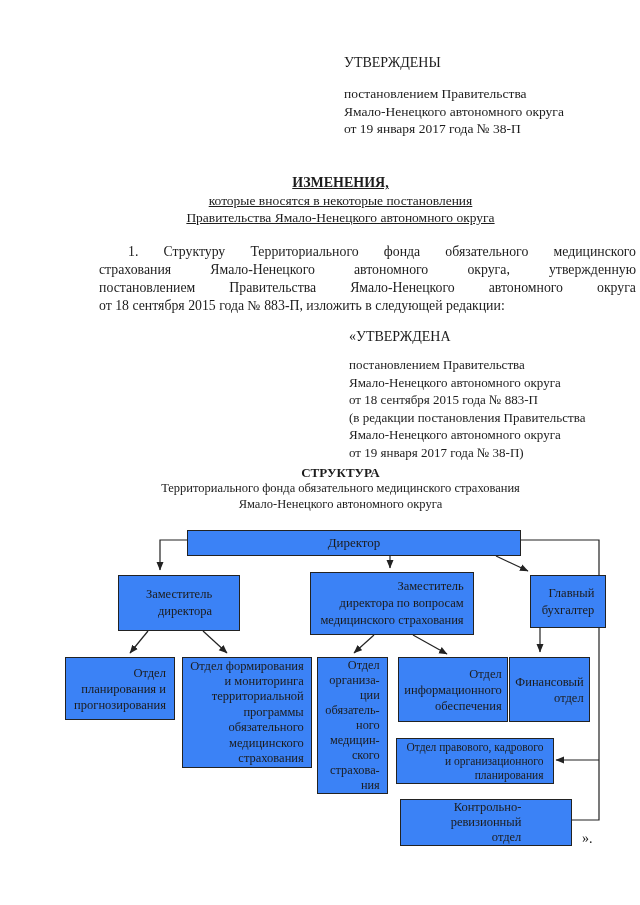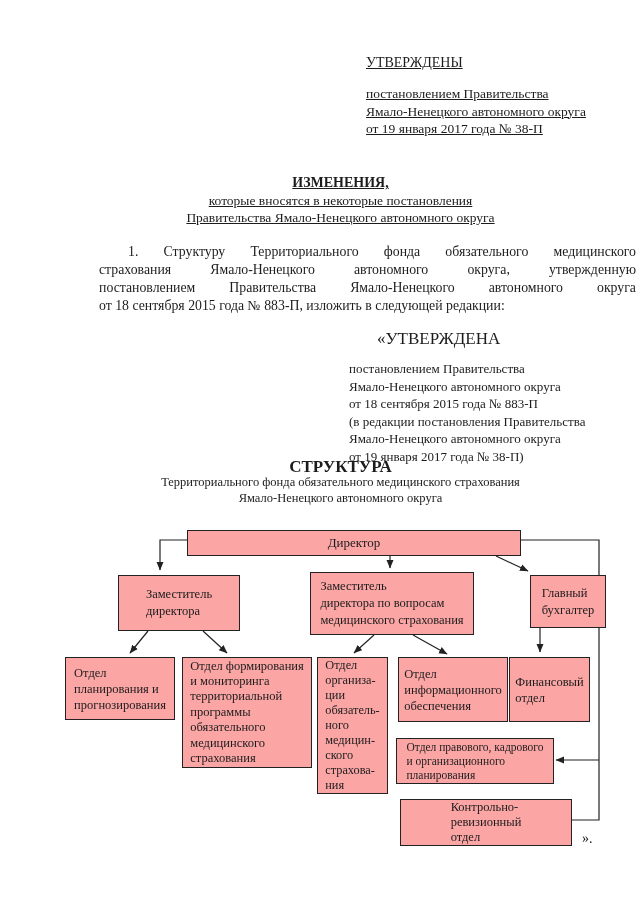--- a/index.html
+++ b/index.html
@@ -21,35 +21,35 @@
   .doc-title { left:72px; top:174px; width:537px; text-align:center;text-decoration:underline; }
   .doc-title .t1 { font-size:14px; font-weight:bold; line-height:18px; }
   .doc-title .t2 { font-size:13.5px; line-height:17px; }
 
   
   .para { left:72px; top:243px; width:537px; font-size:13.8px; line-height:18px;margin-left:27px; }
   .para .jline { text-align:justify; text-align-last:justify; }
   .para .indent { text-indent:29px; }
 
   
-  .appr-title { font-size:17px;margin-left:28px; }
+  .appr-title { font-size:14px; }
   .appr-lines { margin-top:11px; font-size:13px; line-height:17.5px; }
 
   
   .struct-head { left:72px; top:459px; width:537px; text-align:center; }
-  .struct-head .s1 { font-size:17px; font-weight:bold; line-height:16px; }
+  .struct-head .s1 { font-size:13px; font-weight:bold; line-height:16px;margin-top:6px; }
   .struct-head .s2 { font-size:12.5px; line-height:15.5px; }
 
   
   .obox {
     position:absolute;
     border:1.4px solid #222222;
-    background:#fca5a5;
+    background:#3b82f6;
     display:flex; align-items:center; justify-content:center;
-    text-align:left;
+    text-align:right;
     white-space:pre-line;
     font-size:12.5px; line-height:16px;
     box-sizing:border-box;
   }
   .thin { border-width:1.1px; }
   #box-director { left:187px; top:530px; width:334px; height:26px; font-size:13px; }
   #box-deputy1 { left:118px; top:575px; width:122px; height:56px; line-height:17px; }
   #box-deputy2 { left:310px; top:572px; width:164px; height:63px; line-height:17px; }
   #box-chief   { left:502px; top:575px; width:76px;  height:53px; line-height:17px;margin-left:28px; }
   #box-planning { left:65px;  top:657px; width:110px; height:63px; }
@@ -62,21 +62,21 @@
 
   #chart-lines { position:absolute; left:0; top:0; width:640px; height:905px; pointer-events:none; }
   #chart-lines polyline, #chart-lines line { stroke:#222222; stroke-width:1.2; fill:none; }
   #chart-lines marker path { fill:#222222; stroke:none; }
 
   .closing-mark { left:582px; top:831px; font-size:14px; }
 </style>
 </head>
 <body>
 
-<div class="abs" style="left:366px; top:55px;text-decoration:underline;">
+<div class="abs" style="left:344px; top:55px;">
   <div class="stamp-title">УТВЕРЖДЕНЫ</div>
   <div class="stamp-lines">
     <div>постановлением Правительства</div>
     <div>Ямало-Ненецкого автономного округа</div>
     <div>от 19 января 2017 года № 38-П</div>
   </div>
 </div>
 
 <div class="abs doc-title">
   <div class="t1">ИЗМЕНЕНИЯ,</div>

